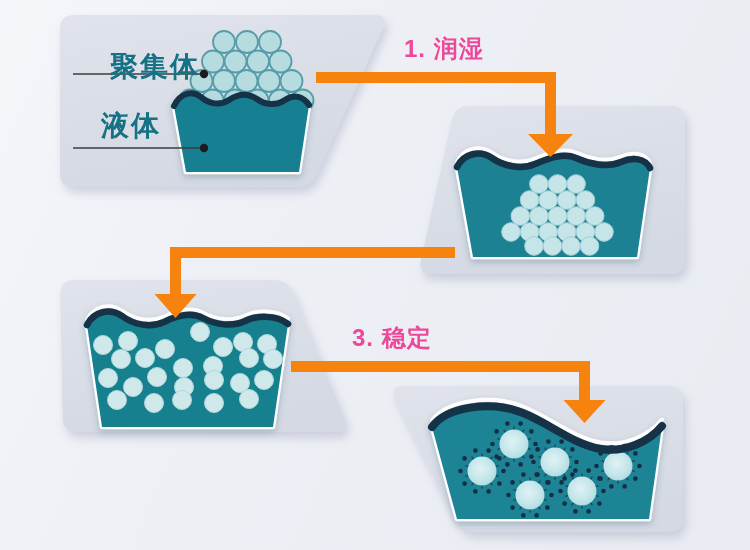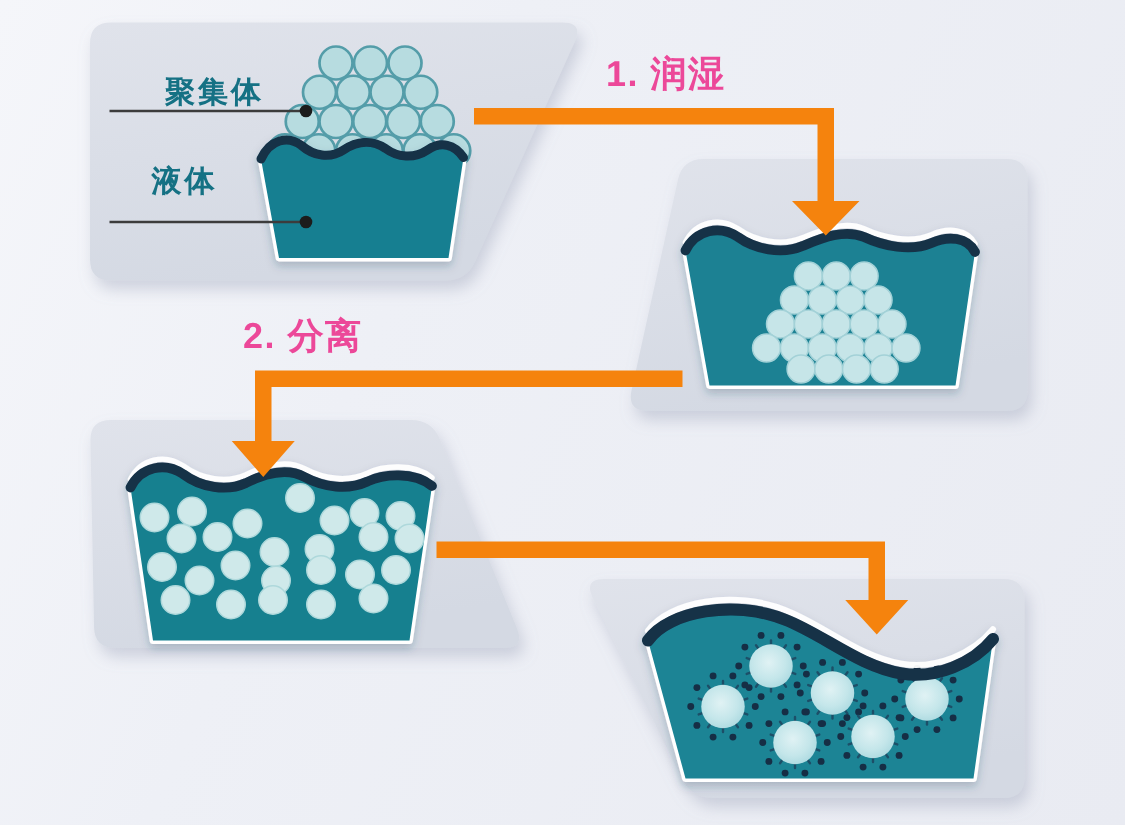--- a/index.html
+++ b/index.html
@@ -11,21 +11,21 @@
   .canvas{position:absolute;inset:0;width:750px;height:550px;}
   svg.layer{position:absolute;left:0;top:0;}
   .step-label{
     position:absolute;font-weight:bold;color:#ec4899;font-size:24px;
     letter-spacing:1px;white-space:nowrap;
   }
   .step1{left:404px;top:33px;}
   .step2{left:162px;top:208px;}
   .step3{left:352px;top:322px;}
   .callout-label{
-    position:absolute;font-weight:bold;color:#157184;font-size:20px;
+    position:absolute;font-weight:bold;color:#157184;font-size:28px;
     letter-spacing:2px;white-space:nowrap;
   }
   .callout-aggregate{left:110px;top:48px;}
   .callout-liquid{left:101px;top:107px;}
 </style>
 </head>
 <body>
 
 <div class="canvas">
 
@@ -195,18 +195,18 @@
     </g>
 
     <g fill="#f5830d">
       <path d="M316 72 H556 V134 H573 L550.5 157 L528 134 H545 V83 H316 Z"></path>
       <path d="M455 247 H170 V294 H154.5 L175.5 318 L196.5 294 H181 V258 H455 Z"></path>
       <path d="M291 361 H590 V400 H605.5 L584.5 423 L563.5 400 H579 V372 H291 Z"></path>
     </g>
   </svg>
 
   <div class="step-label step1">1. 润湿</div>
-  <div class="step-label step2">2. 分离</div>
+  <div class="step-label step3">3. 稳定</div>
 
   <div class="callout-label callout-aggregate">聚集体</div>
   <div class="callout-label callout-liquid">液体</div>
 
 </div>
 
 </body></html>

